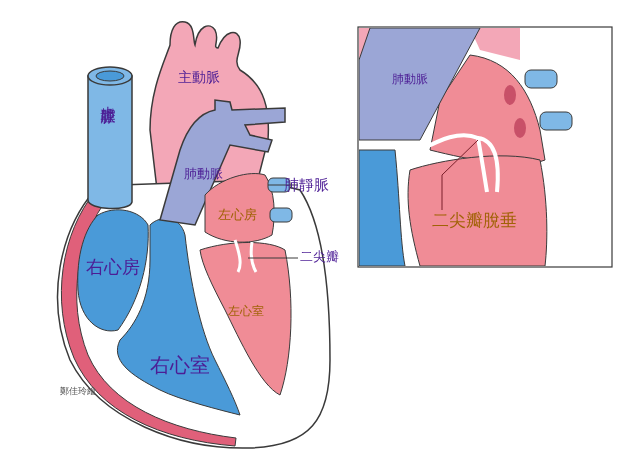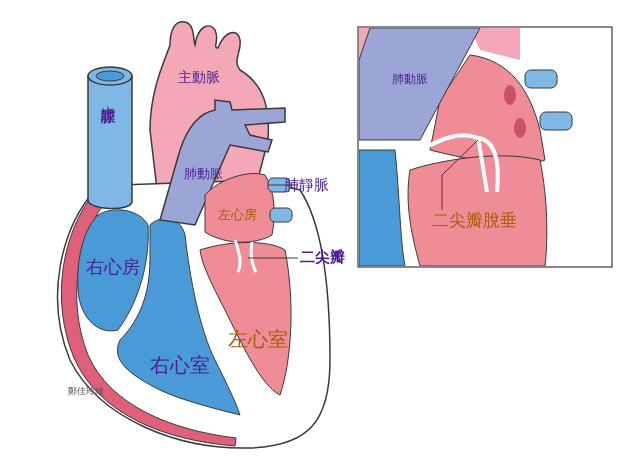--- a/index.html
+++ b/index.html
@@ -61,20 +61,20 @@
     <line x1="478" y1="140" x2="442" y2="175" stroke="#7a1f2a" stroke-width="1"></line>
     <line x1="442" y1="175" x2="442" y2="210" stroke="#7a1f2a" stroke-width="1"></line>
   </g>
 </svg>
 
 <div class="lbl dark vert" style="left:100px;top:94px;font-size:15px;">上腔靜脈</div>
 <div class="lbl dark" style="left:178px;top:70px;font-size:14px;">主動脈</div>
 <div class="lbl dark" style="left:184px;top:167px;font-size:13px;">肺動脈</div>
 <div class="lbl red" style="left:218px;top:208px;font-size:13px;">左心房</div>
 <div class="lbl dark" style="left:284px;top:178px;font-size:15px;">肺靜脈</div>
-<div class="lbl dark" style="left:300px;top:250px;font-size:15px;font-weight:bold;">二尖瓣</div>
+<div class="lbl dark" style="left:300px;top:250px;font-size:13px;">二尖瓣</div>
 <div class="lbl dark" style="left:86px;top:258px;font-size:18px;">右心房</div>
-<div class="lbl red" style="left:228px;top:305px;font-size:20px;margin-top:24px;">左心室</div>
+<div class="lbl red" style="left:228px;top:305px;font-size:12px;">左心室</div>
 <div class="lbl dark" style="left:150px;top:355px;font-size:20px;">右心室</div>
-<div class="lbl" style="left:68px;top:387px;font-size:9px;color:#555;">鄭佳玲繪</div>
+<div class="lbl" style="left:60px;top:387px;font-size:9px;color:#555;">鄭佳玲繪</div>
 
 <div class="lbl dark" style="left:392px;top:73px;font-size:12px;">肺動脈</div>
 <div class="lbl red" style="left:432px;top:212px;font-size:17px;">二尖瓣脫垂</div>
 
 </body></html>

